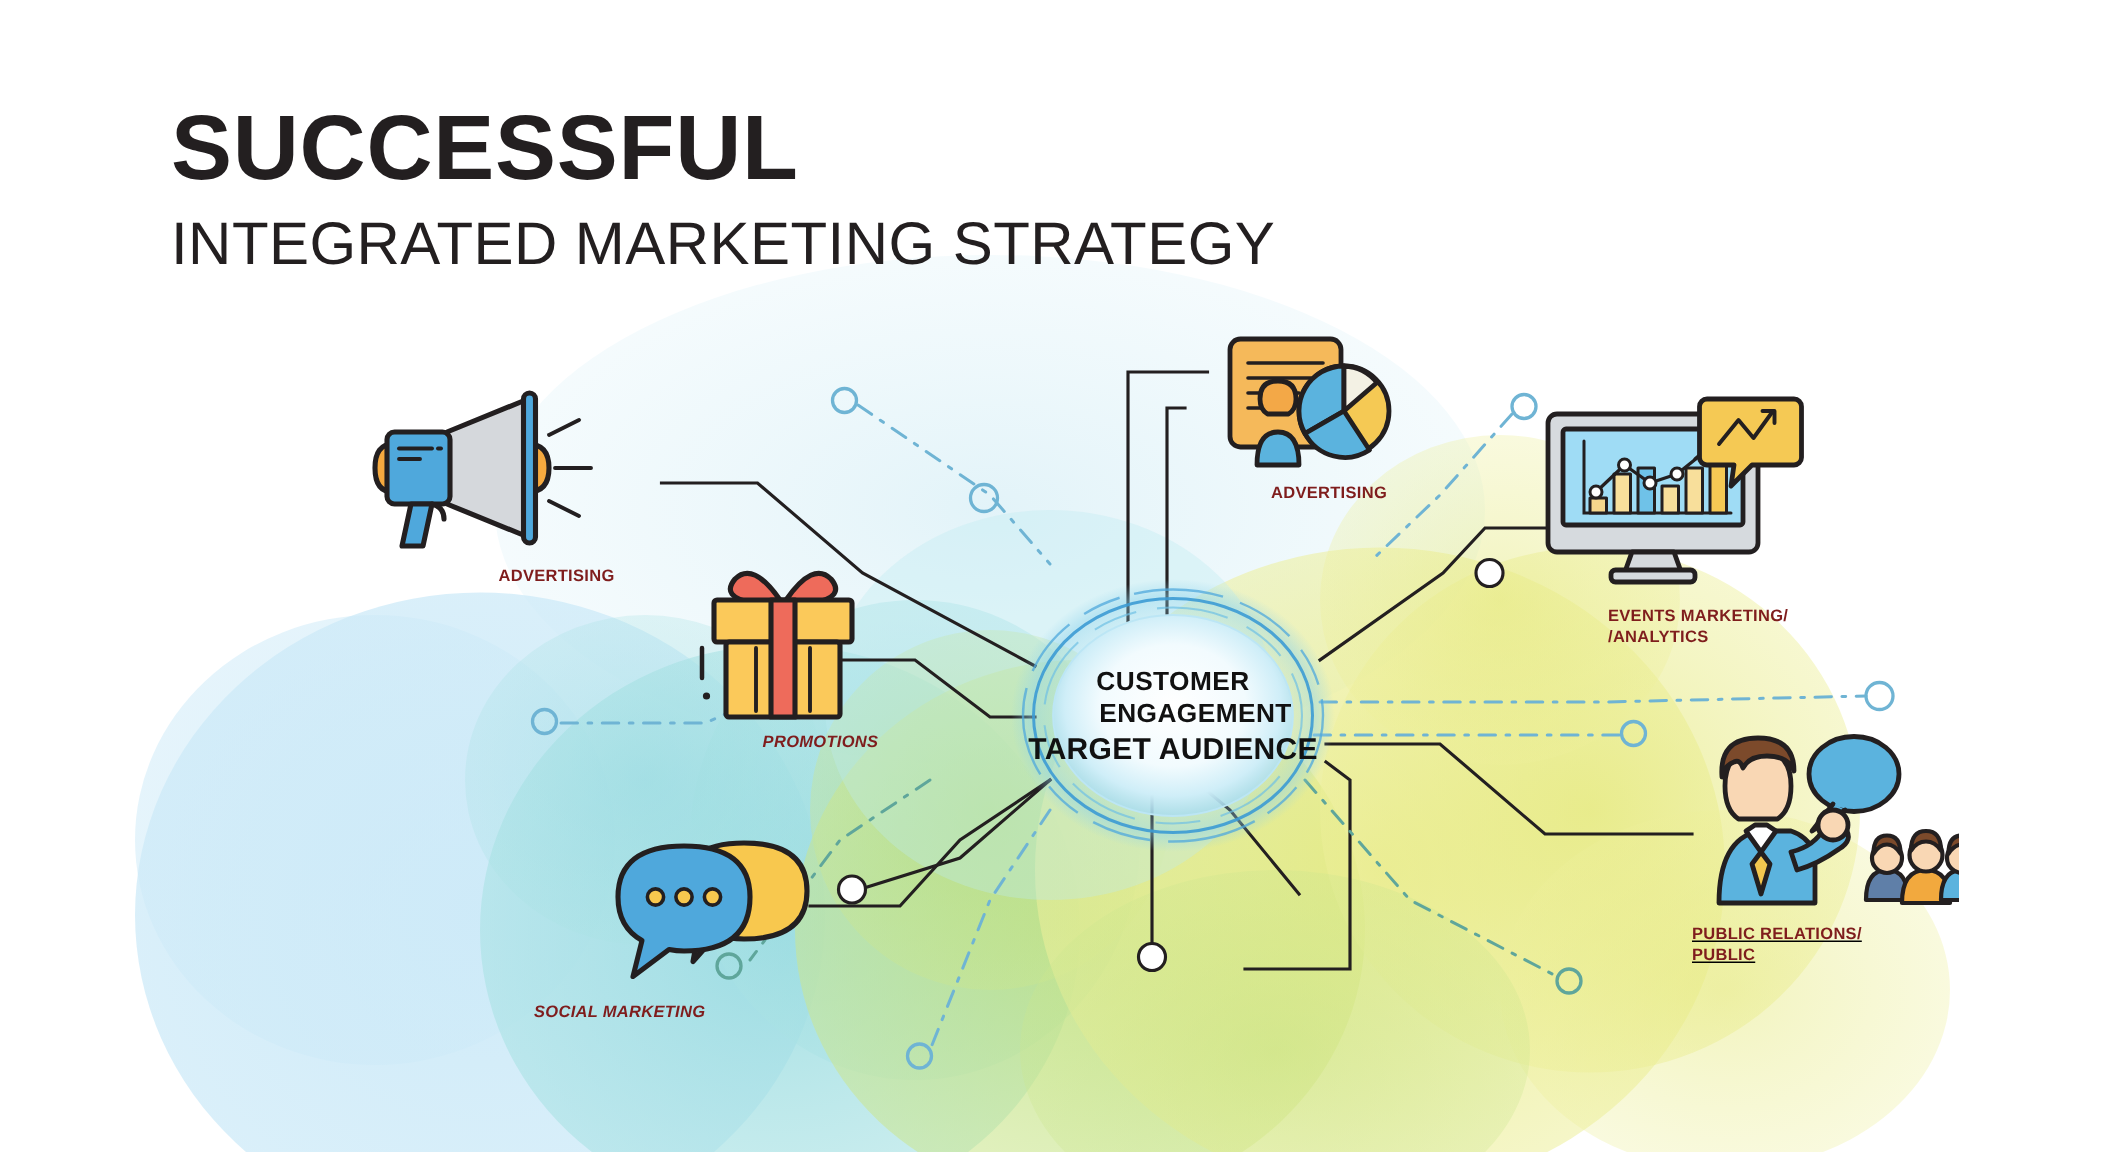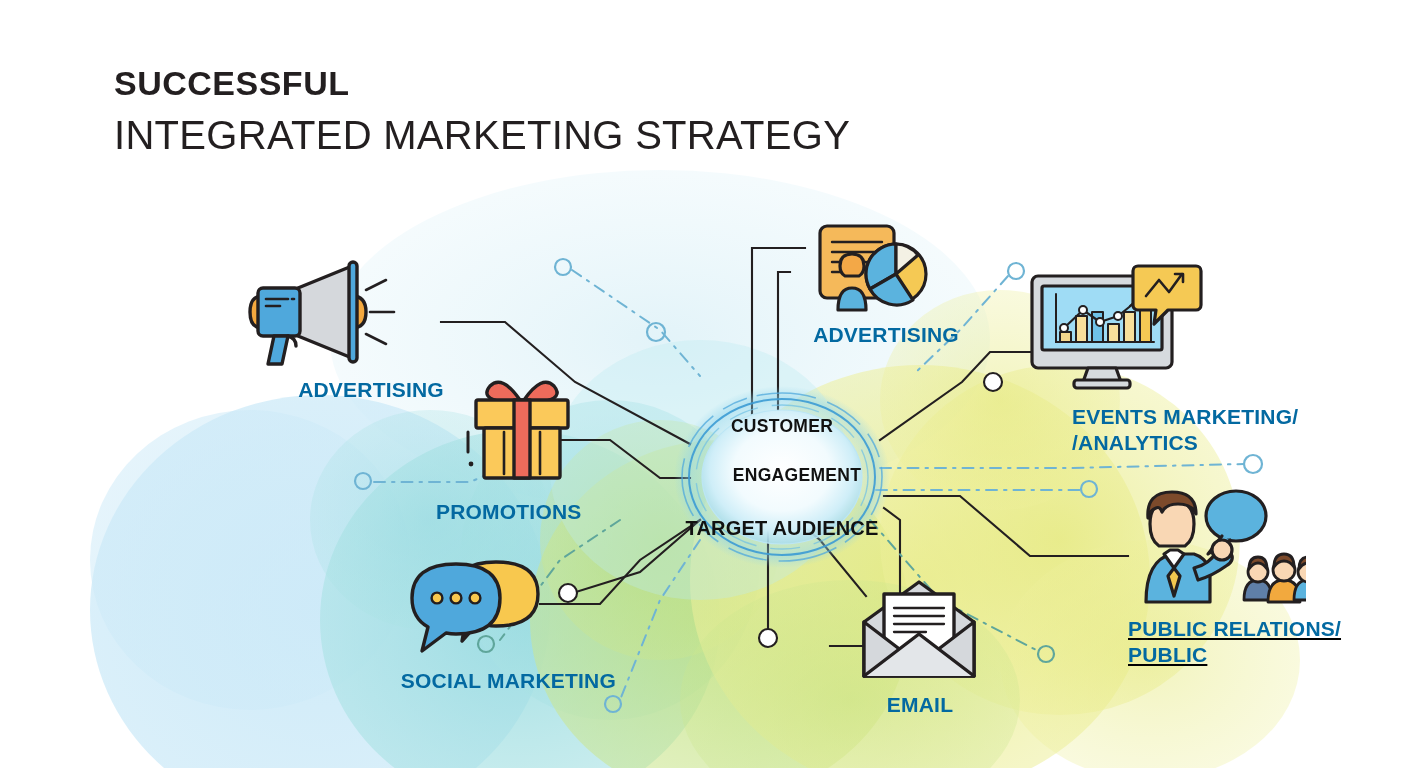--- a/index.html
+++ b/index.html
@@ -8,21 +8,21 @@
     background:#ffffff;
     font-family:"Liberation Sans", sans-serif;
     overflow:hidden;
     position:relative;
   }
   #stage { position:absolute; inset:0; width:1408px; height:768px; }
 
   
   .title-block { position:absolute; left:114px; top:66px; z-index:40; }
   .title-line1 {
-    font-size:34px; font-weight:bold; letter-spacing:0.5px;
+    font-size:61px; font-weight:bold; letter-spacing:0.5px;
     color:#231f20; line-height:1.05;
   }
   .title-line2 {
     font-size:40px; font-weight:normal; letter-spacing:0.3px;
     color:#231f20; line-height:1.05; margin-top:12px;
   }
 
   
   .blobs { position:absolute; inset:0; z-index:1; }
 
@@ -32,54 +32,53 @@
   
   .hub {
     position:absolute; left:672px; top:385px;
     width:220px; height:185px; z-index:20;
   }
   .hub-text {
     position:absolute; inset:0;
     display:flex; flex-direction:column;
     align-items:center; justify-content:center;
     z-index:5;
-    gap:28px;
   }
   .hub-t1 { font-size:17.5px; font-weight:bold; color:#111; letter-spacing:0.3px; line-height:1.2; }
   .hub-t2 { font-size:17.5px; font-weight:bold; color:#111; letter-spacing:0.3px; line-height:1.2;margin-left:30px; }
   .hub-t3 { font-size:20px; font-weight:bold; color:#111; letter-spacing:0.2px; margin-top:3px; }
 
   
   .node { position:absolute; z-index:25; }
   .node .lbl {
-    font-size:21px; font-weight:bold; color:#0369a1;
+    font-size:11px; font-weight:bold; color:#7f1d1d;
     letter-spacing:0.2px; white-space:nowrap; line-height:1.25;
   }
   .node .icon { position:relative; }
 
   .n-adv      { left:236px; top:252px;  width:270px; }
   .n-adv .lbl { text-align:center; margin-top:6px; }
 
   .n-promo      { left:436px; top:370px;  width:222px; }
-  .n-promo .lbl { text-align:left; margin-top:13px; }
+  .n-promo .lbl { text-align:center; margin-top:2px;font-style:italic; }
 
   .n-advtop      { left:776px; top:222px; width:220px; }
   .n-advtop .lbl { text-align:center; margin-top:4px; }
 
   .n-digital      { left:1016px; top:262px; width:300px; }
   .n-digital .lbl { margin-left:56px; margin-top:8px; }
 
   .n-pr      { left:1116px; top:484px; width:290px;text-decoration:underline; }
   .n-pr .lbl { margin-left:12px; margin-top:6px; }
 
   .n-email      { left:820px; top:578px; width:200px; }
   .n-email .lbl { text-align:center; margin-top:6px; }
 
   .n-social      { left:356px; top:556px; width:260px; }
-  .n-social .lbl { text-align:right; margin-top:8px; }
+  .n-social .lbl { text-align:left; margin-top:8px;font-style:italic; }
 </style>
 </head>
 <body>
 
 <div id="stage">
 
   <svg class="blobs" viewBox="0 0 1408 768">
     <defs>
       <radialGradient id="gBlue" cx="50%" cy="50%" r="50%">
         <stop offset="0%" stop-color="#CDEAF8" stop-opacity="0.95"></stop>
@@ -390,42 +389,20 @@
           <path d="M183 85 q0 -12 9 -12 q9 0 9 12 q-4 -6 -9 -6 q-5 0 -9 6 Z" fill="#7C4A2B"></path>
         </g>
       </svg>
     </div>
     <div class="lbl">
       <span>PUBLIC RELATIONS/</span><br>
       <span>PUBLIC</span>
     </div>
   </div>
 
-  <div class="node n-email">
-    <div class="icon" style="margin-left:34px;">
-      <svg width="130" height="104" viewBox="0 0 130 104">
-        <g stroke="#231f20" stroke-width="3.4" stroke-linejoin="round" stroke-linecap="round">
-
-          <path d="M10 44 L65 4 L120 44 L120 98 L10 98 Z" fill="#D5D8DC"></path>
-
-          <rect x="30" y="16" width="70" height="56" fill="#ffffff"></rect>
-
-          <path d="M10 44 L65 86 L120 44 L120 98 L10 98 Z" fill="#D5D8DC"></path>
-          <path d="M10 98 L65 56 L120 98" fill="#E3E6E9"></path>
-        </g>
-        <g stroke="#231f20" stroke-width="2.3" stroke-linecap="round">
-          <line x1="40" y1="30" x2="90" y2="30"></line>
-          <line x1="40" y1="38" x2="90" y2="38"></line>
-          <line x1="40" y1="46" x2="90" y2="46"></line>
-          <line x1="40" y1="54" x2="72" y2="54"></line>
-        </g>
-      </svg>
-    </div>
-    <div class="lbl">EMAIL</div>
-  </div>
 
   <div class="node n-social">
     <div class="icon" style="margin-left:48px;">
       <svg width="160" height="100" viewBox="0 0 160 100">
         <g stroke="#231f20" stroke-width="3.4" stroke-linejoin="round" stroke-linecap="round">
 
           <path d="M92 6 q42 0 42 32 q0 32 -42 32 q-10 0 -18 -3 l-16 18 l4 -22 q-12 -9 -12 -25 q0 -32 42 -32 Z" fill="#F8C84E"></path>
 
           <path d="M52 8 q-44 0 -44 34 q0 20 16 29 l-6 24 l24 -18 q5 1 10 1 q44 0 44 -36 q0 -34 -44 -34 Z" fill="#4FA8DC"></path>
         </g>

